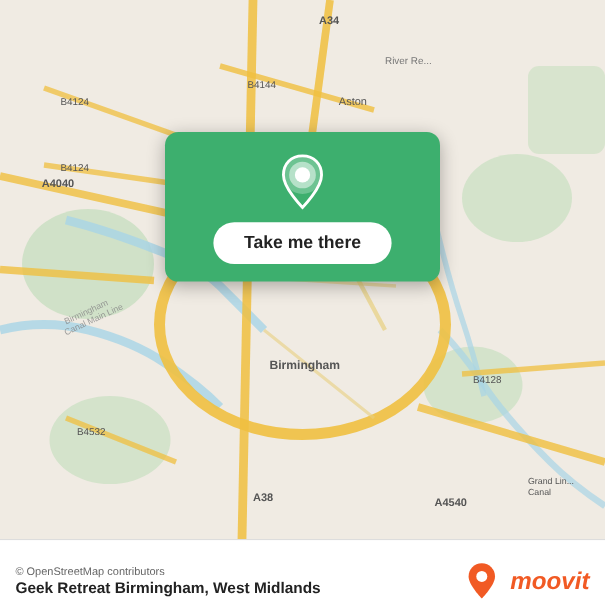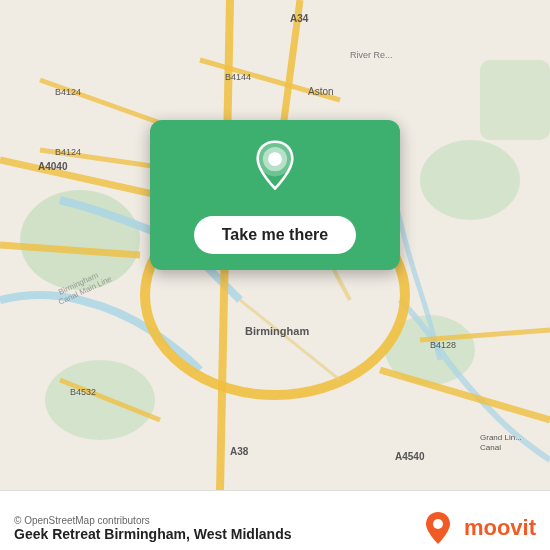--- a/index.html
+++ b/index.html
@@ -51,21 +51,20 @@
     #take-me-there-btn {
       background: white;
       border: none;
       border-radius: 24px;
       padding: 10px 28px;
       font-size: 16px;
       font-weight: 600;
       color: #222;
       cursor: pointer;
       white-space: nowrap;
-      margin-top: 14px;
     }
 
     #footer {
       width: 550px;
       height: 75px;
       background: white;
       display: flex;
       align-items: center;
       justify-content: space-between;
       padding: 0 14px;
@@ -85,20 +84,21 @@
     #location-name {
       font-size: 14px;
       font-weight: 600;
       color: #222;
     }
 
     #moovit-logo {
       display: flex;
       align-items: center;
       gap: 12px;
+      font-style: italic;
     }
 
     #moovit-pin {
       width: 28px;
       height: 34px;
     }
 
     #moovit-text {
       font-size: 22px;
       font-weight: 700;

